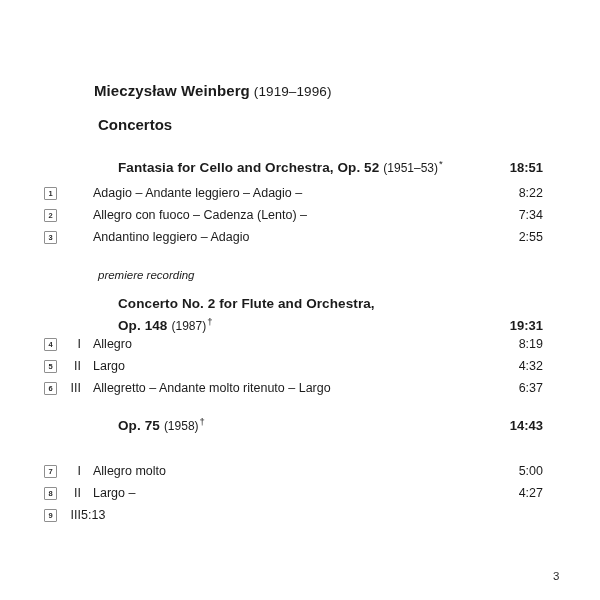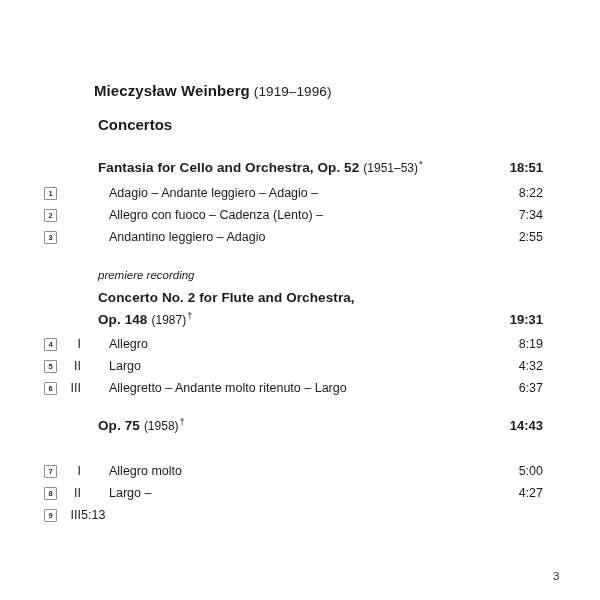--- a/index.html
+++ b/index.html
@@ -17,21 +17,21 @@
   .composer-line { position: absolute; left: 94px; top: 82px; font-size: 15px; font-weight: 700; letter-spacing: 0.1px; white-space: nowrap; }
   .composer-dates { font-weight: 400; font-size: 13.5px; margin-left: 4px; }
   .album-title { position: absolute; left: 98px; top: 116px; font-size: 15px; font-weight: 700; }
 
   
   .work-heading-line {
     position: absolute; left: 98px; width: 445px;
     display: flex; justify-content: space-between; align-items: baseline;
     font-size: 13.5px; white-space: nowrap;
   }
-  .work-title { font-weight: 700; letter-spacing: 0.1px; }
+  .work-title { font-weight: 700; letter-spacing: 0.1px; margin-left: 20px; }
   .work-year { font-weight: 400; font-size: 12px; margin-left: 4px; }
   .fn-sup { font-weight: 400; font-size: 9.5px; position: relative; top: -5px; margin-left: 1px; }
   .work-duration { font-weight: 700; font-size: 13px; }
   .work-title-wrap { position: absolute; left: 98px; width: 445px; font-size: 13.5px; line-height: 22px; }
   .work-line2 { display: flex; justify-content: space-between; align-items: baseline; }
 
   .premiere-note { position: absolute; left: 98px; top: 269px; font-style: italic; font-size: 11.5px; color: #1b1b1b; }
 
   
   .track-row {
@@ -41,21 +41,21 @@
   }
   .tracknum-box {
     box-sizing: border-box;
     width: 13px; height: 13px; flex: 0 0 13px;
     border: 1px solid #8f8f8f; border-radius: 1px;
     display: flex; align-items: center; justify-content: center;
     font-size: 7.5px; font-weight: 700; color: #2a2a2a;
     background: #ffffff;
   }
   .roman { width: 24px; flex: 0 0 24px; text-align: right; }
-  .mvt-title { margin-left: 28px; flex: 1 1 auto; overflow: hidden; }
+  .mvt-title { margin-left: 12px; flex: 1 1 auto; overflow: hidden; }
   .track-duration { text-align: right; }
 
   .page-number { position: absolute; left: 553px; top: 570px; font-size: 11.5px; color: #2b2b2b; }
 </style>
 </head>
 <body>
 
 <div class="page">
 
   <div class="composer-line">
@@ -87,21 +87,21 @@
   <div class="track-row" style="top:228px">
     <span class="tracknum-box">
         <span>3</span>
       </span>
     <span class="roman"></span>
     <span class="mvt-title">Andantino leggiero – Adagio</span>
     <span class="track-duration">2:55</span>
   </div>
 
   <div class="premiere-note">premiere recording</div>
-  <div class="work-title-wrap" style="top:287px">
+  <div class="work-title-wrap" style="top:293px">
     <div class="work-title">Concerto No. 2 for Flute and Orchestra,</div>
     <div class="work-line2">
       <span><span class="work-title">Op. 148</span><span class="work-year">(1987)</span><span class="fn-sup">†</span></span>
       <span class="work-duration">19:31</span>
     </div>
   </div>
 
   <div class="track-row" style="top:335px">
     <span class="tracknum-box">
         <span>4</span>

